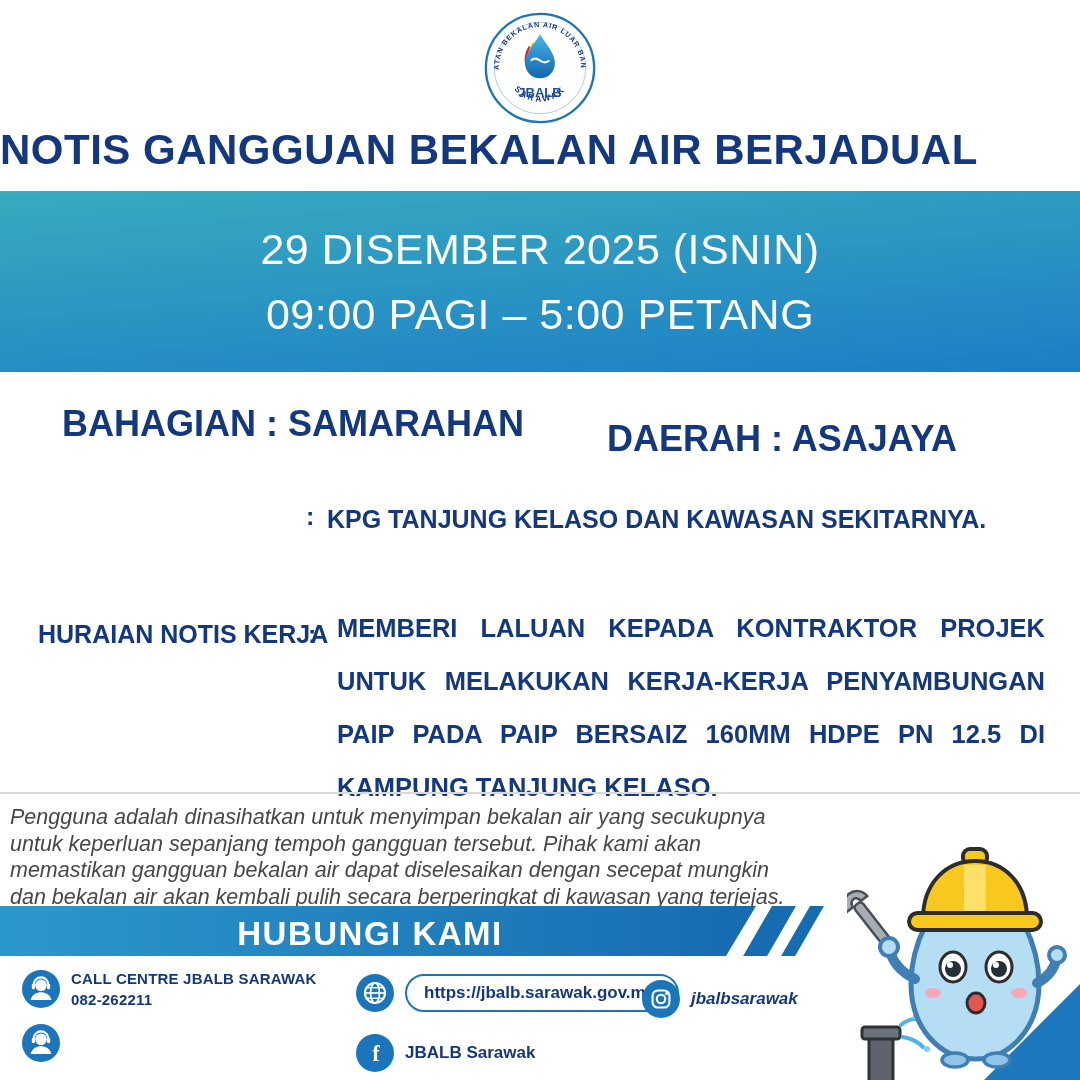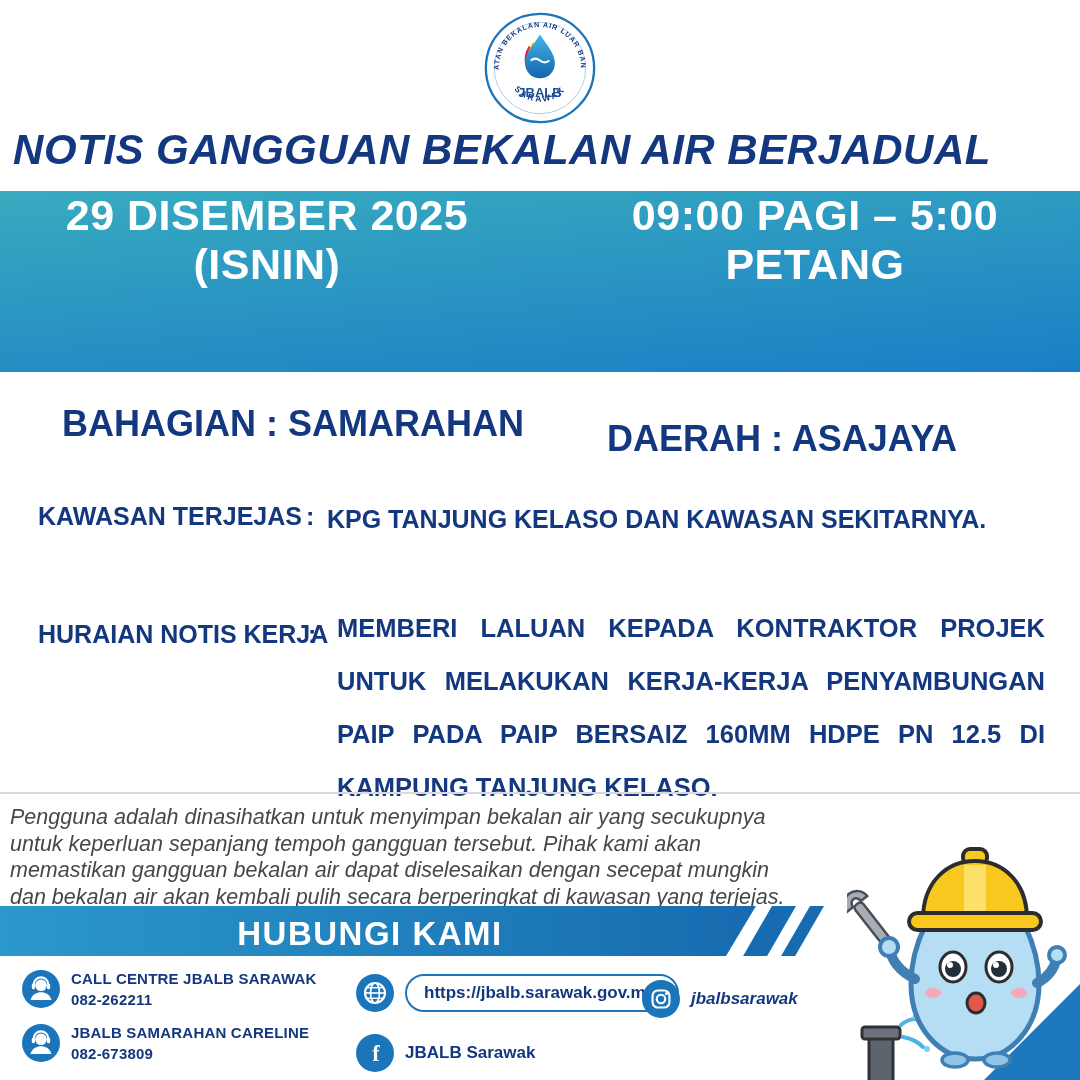--- a/index.html
+++ b/index.html
@@ -3,27 +3,27 @@
 <meta charset="utf-8">
 <style>
   * { margin:0; padding:0; box-sizing:border-box; }
   html,body { background:#fff; }
   body { width:1080px; height:1080px; font-family:"Liberation Sans", sans-serif; }
   .poster { position:relative; width:1080px; height:1080px; background:#fff; overflow:hidden; }
   .abs { position:absolute; }
 
   .logo { top:12px; left:484px; width:112px; height:112px; }
 
-  .title { top:126px; left:0; width:1004px; text-align:center; font-size:42px; font-weight:bold;
-           color:var(--navy,#14387f); letter-spacing:.5px;font-style:italic; }
+  .title { top:126px; left:0; width:1004px; text-align:left; font-size:42px; font-weight:bold;
+           color:var(--navy,#14387f); letter-spacing:.5px; }
 
   .banner { top:191px; left:0; width:1080px; height:181px;
             background:linear-gradient(175deg, var(--banner-top,#38abbf) 0%, var(--banner-bottom,#1b7ec6) 100%);
-            color:#fff; font-weight:bold; font-size:43px; text-align:center;
-            display:flex; justify-content:center; gap:16px; letter-spacing:.5px; }
+            color:#fff; font-weight:normal; font-size:43px; text-align:center;
+            display:flex; flex-direction:column; justify-content:center; gap:16px; letter-spacing:.5px; }
 
   .bahagian { top:403px; left:62px; }
   .daerah   { top:394px; left:607px;margin-top:24px; }
   .region-label { font-size:36px; font-weight:bold; color:var(--navy,#14387f); }
 
   .field-label { font-size:25px; font-weight:bold; color:var(--navy,#14387f); }
   .kawasan-label { top:502px; left:38px; }
   .kawasan-colon { top:502px; left:306px; }
   .kawasan-value { top:505px; left:327px; width:712px; font-size:25px; font-weight:bold; color:var(--navy,#14387f); }
 
@@ -98,21 +98,20 @@
   <h1 class="abs title">NOTIS GANGGUAN BEKALAN AIR BERJADUAL</h1>
 
   <div class="abs banner">
     <div>29 DISEMBER 2025 (ISNIN)</div>
     <div>09:00 PAGI – 5:00 PETANG</div>
   </div>
 
   <div class="abs bahagian region-label">BAHAGIAN : SAMARAHAN</div>
   <div class="abs daerah region-label">DAERAH : ASAJAYA</div>
 
-  <div class="abs kawasan-label field-label">KAWASAN TERJEJAS</div>
   <div class="abs kawasan-colon field-label">:</div>
   <div class="abs kawasan-value">KPG TANJUNG KELASO DAN KAWASAN SEKITARNYA.</div>
 
   <div class="abs huraian-label field-label">HURAIAN NOTIS KERJA</div>
   <div class="abs huraian-colon field-label">:</div>
   <div class="abs huraian-value">MEMBERI LALUAN KEPADA KONTRAKTOR PROJEK UNTUK MELAKUKAN KERJA-KERJA PENYAMBUNGAN PAIP PADA PAIP BERSAIZ 160MM HDPE PN 12.5 DI KAMPUNG TANJUNG KELASO.</div>
 
   <div class="abs divider"></div>
 
   <p class="abs disclaimer">Pengguna adalah dinasihatkan untuk menyimpan bekalan air yang secukupnya untuk keperluan sepanjang tempoh gangguan tersebut. Pihak kami akan memastikan gangguan bekalan air dapat diselesaikan dengan secepat mungkin dan bekalan air akan kembali pulih secara berperingkat di kawasan yang terjejas. Segala kesulitan yang timbul akibat gangguan ini adalah sangat dikesali.</p>
@@ -139,24 +138,20 @@
 
   <div class="abs item cl">
     <svg class="icon" viewBox="0 0 36 36">
       <circle cx="18" cy="18" r="18" fill="#1b75bb"></circle>
       <circle cx="18" cy="14.5" r="5.5" fill="#fff"></circle>
       <path d="M8 28.5c1.5-5.5 6-7.5 10-7.5s8.5 2 10 7.5z" fill="#fff"></path>
       <path d="M11 14a7 7 0 0 1 14 0" stroke="#fff" stroke-width="2" fill="none"></path>
       <rect x="9.3" y="12.8" width="3" height="5.4" rx="1.5" fill="#fff"></rect>
       <rect x="23.7" y="12.8" width="3" height="5.4" rx="1.5" fill="#fff"></rect>
     </svg>
-    <div class="txt2">
-      <span class="lbl">JBALB SAMARAHAN CARELINE</span>
-      <span class="lbl">082-673809</span>
-    </div>
   </div>
 
   <div class="abs item web">
     <svg class="icon" viewBox="0 0 36 36">
       <circle cx="18" cy="18" r="18" fill="#1b75bb"></circle>
       <circle cx="18" cy="18" r="9.5" stroke="#fff" stroke-width="2" fill="none"></circle>
       <ellipse cx="18" cy="18" rx="4.2" ry="9.5" stroke="#fff" stroke-width="1.6" fill="none"></ellipse>
       <line x1="8.5" y1="18" x2="27.5" y2="18" stroke="#fff" stroke-width="1.6"></line>
       <line x1="10" y1="13" x2="26" y2="13" stroke="#fff" stroke-width="1.3"></line>
       <line x1="10" y1="23" x2="26" y2="23" stroke="#fff" stroke-width="1.3"></line>

